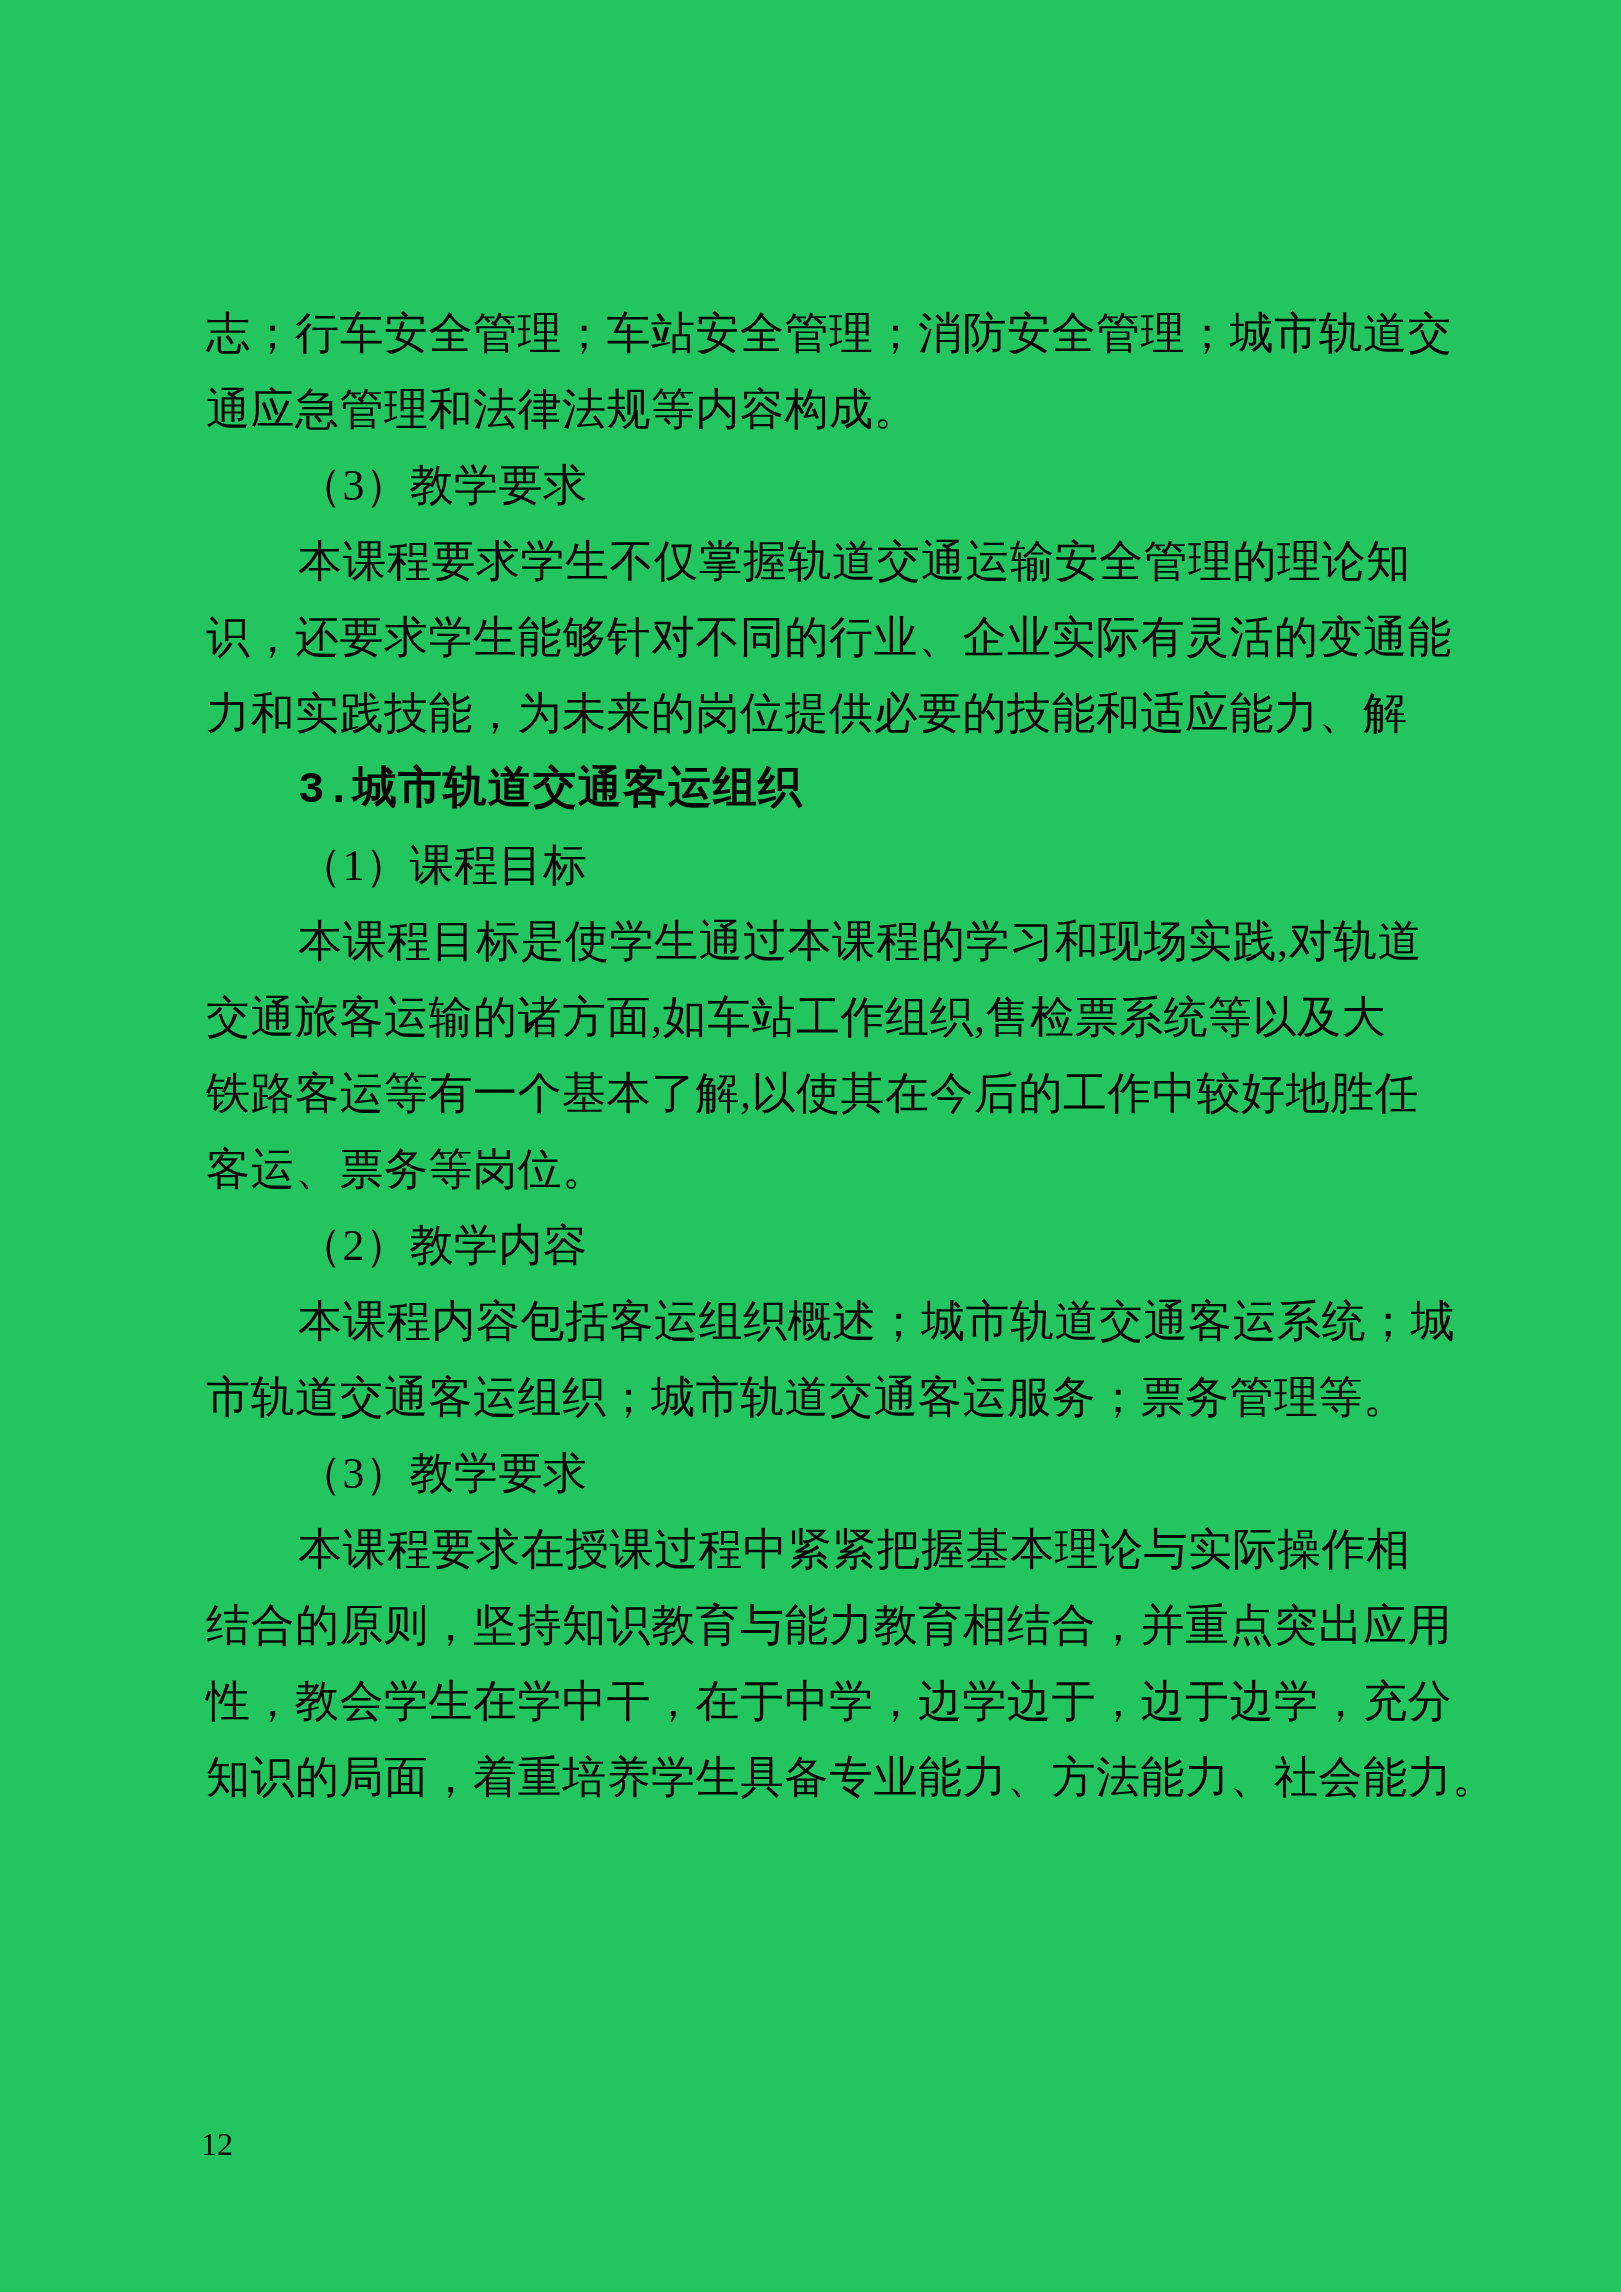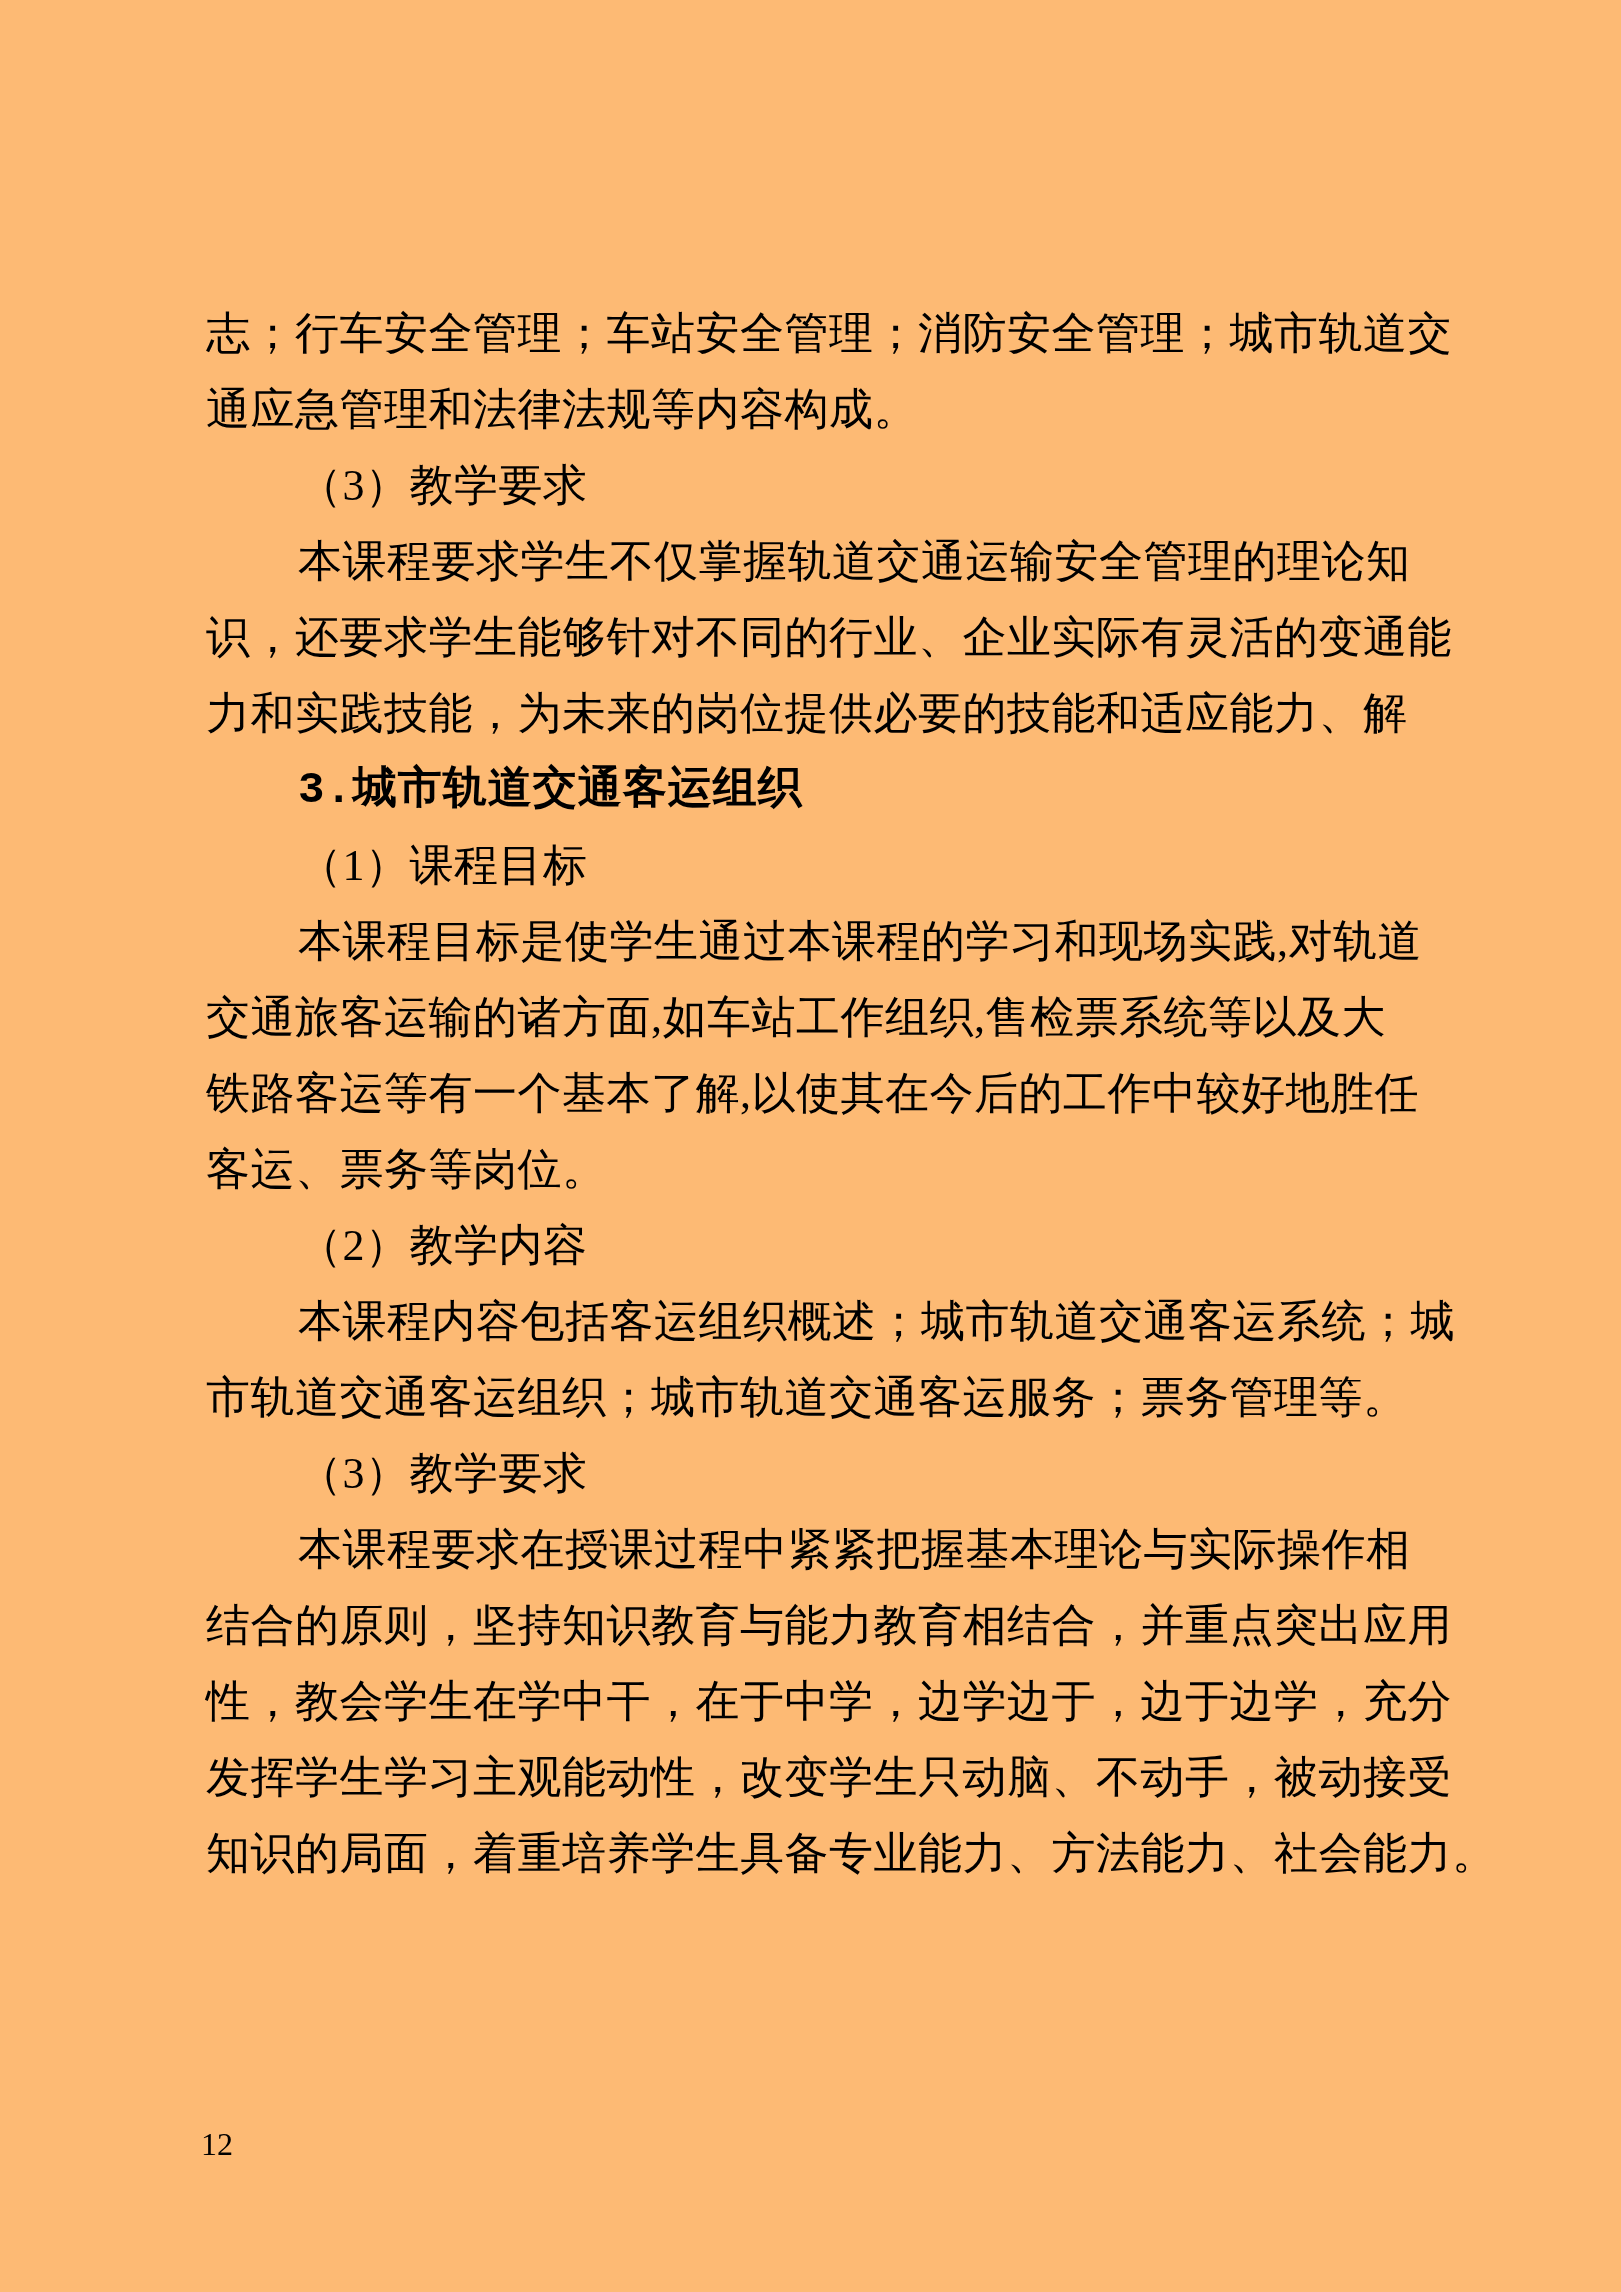--- a/index.html
+++ b/index.html
@@ -5,21 +5,21 @@
   html, body {
     margin: 0;
     padding: 0;
     background: #e8e8e8;
   }
   .page {
     position: relative;
     width: 1621px;
     height: 2293px;
     margin: 0 auto;
-    background: #fdba74;
+    background: #22c55e;
     color: #000000;
     overflow: hidden;
   }
   .text-block {
     position: absolute;
     left: 206px;
     top: 296px;
     width: 1204px;
     font-family: "Liberation Serif", "DejaVu Serif", serif;
     font-size: 44px;
@@ -67,20 +67,19 @@
     <div class="ln">交通旅客运输的诸方面,如车站工作组织,售检票系统等以及大</div>
     <div class="ln">铁路客运等有一个基本了解,以使其在今后的工作中较好地胜任</div>
     <div class="ln">客运、票务等岗位。</div>
     <div class="ln indent">（2）教学内容</div>
     <div class="ln indent">本课程内容包括客运组织概述；城市轨道交通客运系统；城</div>
     <div class="ln">市轨道交通客运组织；城市轨道交通客运服务；票务管理等。</div>
     <div class="ln indent">（3）教学要求</div>
     <div class="ln indent">本课程要求在授课过程中紧紧把握基本理论与实际操作相</div>
     <div class="ln">结合的原则，坚持知识教育与能力教育相结合，并重点突出应用</div>
     <div class="ln">性，教会学生在学中干，在于中学，边学边于，边于边学，充分</div>
-    <div class="ln">发挥学生学习主观能动性，改变学生只动脑、不动手，被动接受</div>
     <div class="ln">知识的局面，着重培养学生具备专业能力、方法能力、社会能力。</div>
   </div>
 
   <div class="footer-pagenum">12</div>
 
 </div>
 
 
 </body></html>

